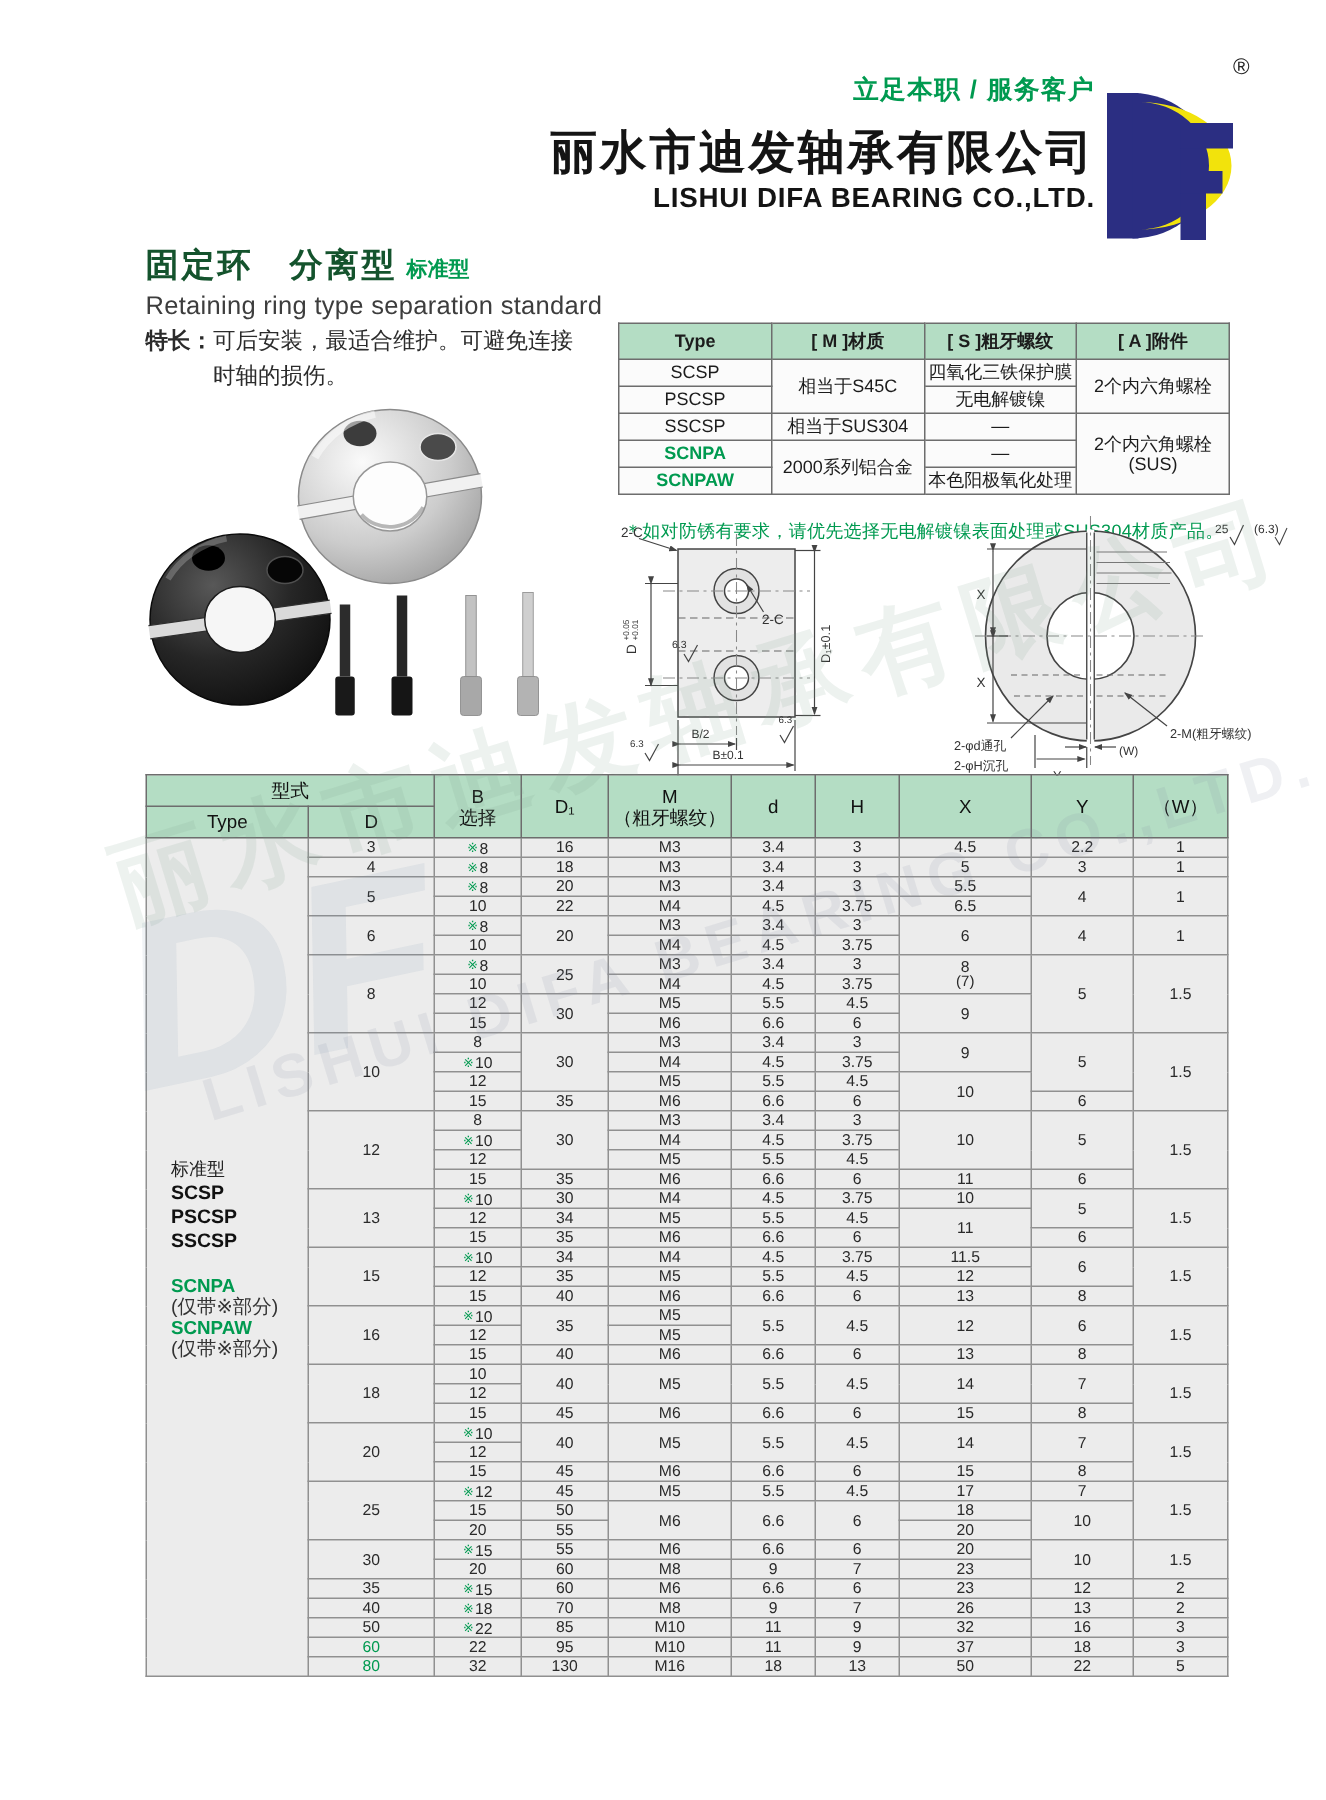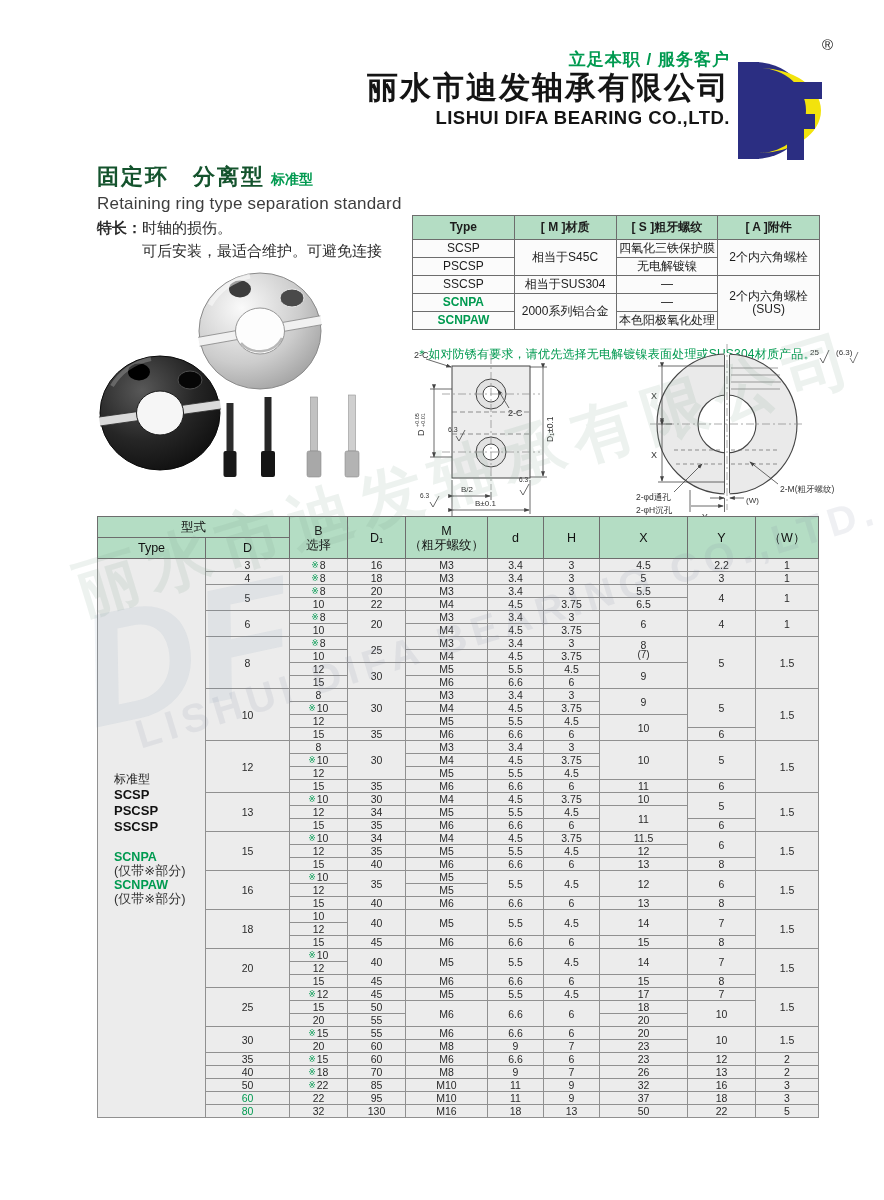--- a/index.html
+++ b/index.html
@@ -1,20 +1,20 @@
 <!DOCTYPE html>
 <html><head>
 <meta charset="utf-8">
 <style>
   html,body{margin:0;padding:0;background:#fff;}
   .page{position:relative;width:884px;height:1200px;background:#fff;overflow:hidden;
         font-family:"Liberation Sans","DejaVu Sans",sans-serif;color:#222;}
   
   .header-text{position:absolute;right:154px;top:48px;text-align:right;}
-  .slogan{color:#009a50;font-size:17px;font-weight:bold;letter-spacing:1px;margin-bottom:0;}
+  .slogan{color:#009a50;font-size:17px;font-weight:bold;letter-spacing:1px;margin-bottom:14px;}
   .company-cn{font-size:31px;font-weight:bold;color:#141414;letter-spacing:2px;line-height:34px;}
   .company-en{font-size:18.5px;font-weight:bold;color:#141414;letter-spacing:.5px;margin-top:2px;}
   .logo{position:absolute;left:737px;top:54px;width:85px;height:106px;}
   .regmark{position:absolute;left:822px;top:36px;font-size:15px;color:#222;}
   
   .title-block{position:absolute;left:97px;top:162px;}
   .title-cn{color:#14532d;font-size:22px;font-weight:bold;letter-spacing:2px;}
   .title-sub{color:#009a50;font-size:14px;font-weight:bold;margin-left:6px;}
   .title-en{color:#3d3d3d;font-size:17px;margin-top:2px;letter-spacing:.2px;text-align:right;}
   .features{position:absolute;left:97px;top:216px;display:flex;font-size:15px;color:#2b2b2b;line-height:23px;}
@@ -79,22 +79,22 @@
   </svg>
 
   <div class="title-block">
     <span class="title-cn">固定环　分离型</span><span class="title-sub">标准型</span>
     <div class="title-en">Retaining ring type separation standard</div>
   </div>
 
   <div class="features">
     <span class="feat-label">特长：</span>
     <span>
+      <div>可后安装，最适合维护。可避免连接</div>
       <div>时轴的损伤。</div>
-      <div>可后安装，最适合维护。可避免连接</div>
     </span>
   </div>
 
   <svg class="photo" viewBox="0 0 310 230">
     <defs>
       <radialGradient id="gs" cx="35%" cy="30%" r="80%">
         <stop offset="0%" stop-color="#fafafa"></stop>
           <stop offset="60%" stop-color="#cccccc"></stop>
           <stop offset="100%" stop-color="#9e9e9e"></stop>
       </radialGradient>

